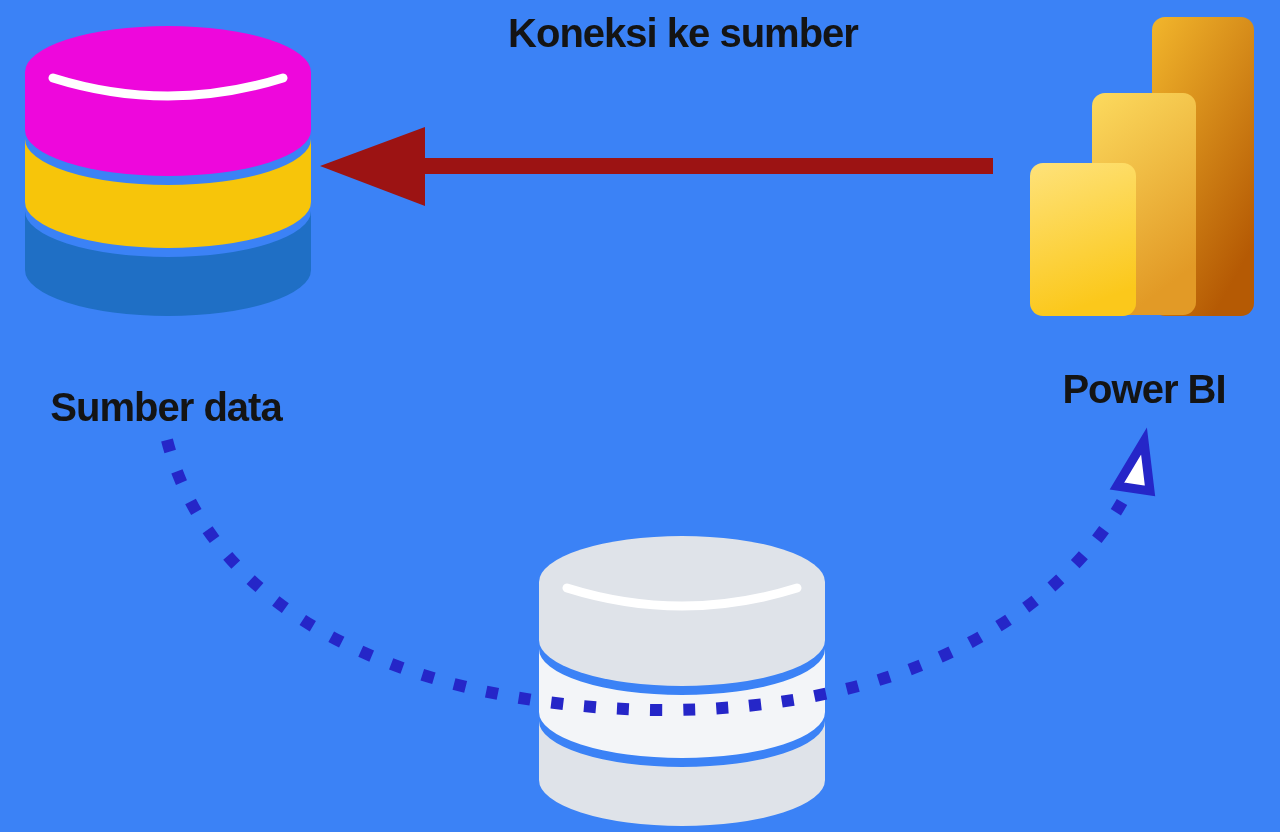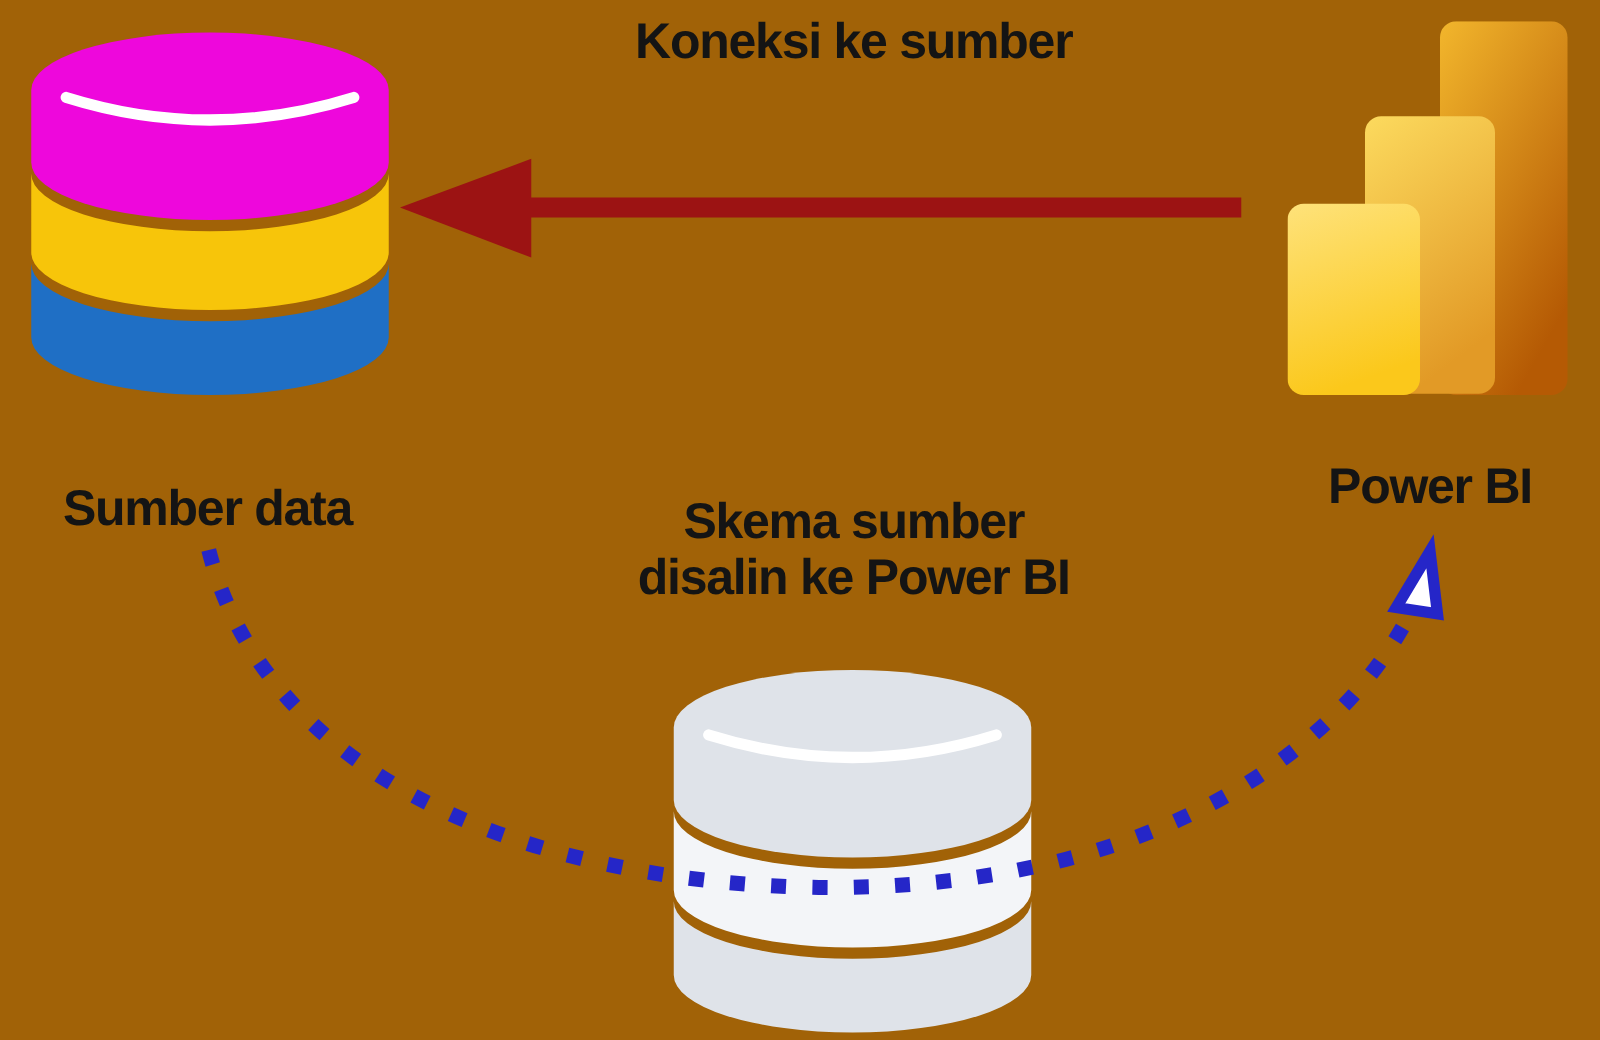--- a/index.html
+++ b/index.html
@@ -1,21 +1,21 @@
 <!DOCTYPE html>
 <html><head>
 <meta charset="utf-8">
 <style>
   * { margin: 0; padding: 0; box-sizing: border-box; }
   html, body { background: #ffffff; }
   .canvas {
     position: relative;
     width: 1280px;
     height: 832px;
-    background: #a16207;
+    background: #3b82f6;
     overflow: hidden;
     font-family: "Liberation Sans", "DejaVu Sans", sans-serif;
   }
   .caption, .label {
     position: absolute;
     text-align: center;
     font-weight: bold;
     color: #141414;
     font-size: 40px;
     line-height: 45px;
@@ -62,24 +62,20 @@
     </defs>
     <rect x="122" y="0" width="102" height="299" rx="13" fill="url(#gBack)"></rect>
     <rect x="62" y="76" width="104" height="222" rx="13" fill="url(#gMid)"></rect>
     <rect x="0" y="146" width="106" height="153" rx="13" fill="url(#gFront)"></rect>
   </svg>
 
   <div class="label label-source">Sumber data</div>
 
   <div class="label label-powerbi">Power BI</div>
 
-  <div class="caption caption-schema">
-    <div>Skema sumber</div>
-    <div>disalin ke Power BI</div>
-  </div>
 
   <svg class="svg-abs" style="left:537px; top:528px;" width="290" height="300" viewBox="0 0 290 300">
     <path d="M2,54 A143,46 0 0 1 288,54 L288,112 A143,46 0 0 1 2,112 Z" fill="#DFE3E9"></path>
     <path d="M30,60 Q145,96 260,60" fill="none" stroke-width="9" stroke-linecap="round" stroke="#FFFFFF"></path>
     <path d="M2,121 A143,46 0 0 0 288,121 L288,184 A143,46 0 0 1 2,184 Z" fill="#F3F5F8"></path>
     <path d="M2,193 A143,46 0 0 0 288,193 L288,252 A143,46 0 0 1 2,252 Z" fill="#DFE3E9"></path>
   </svg>
 
   <svg class="arrow-layer" width="1280" height="832" viewBox="0 0 1280 832">
     <polygon points="320,166 425,127 425,158 993,158 993,174 425,174 425,206" fill="#9C1313"></polygon>

